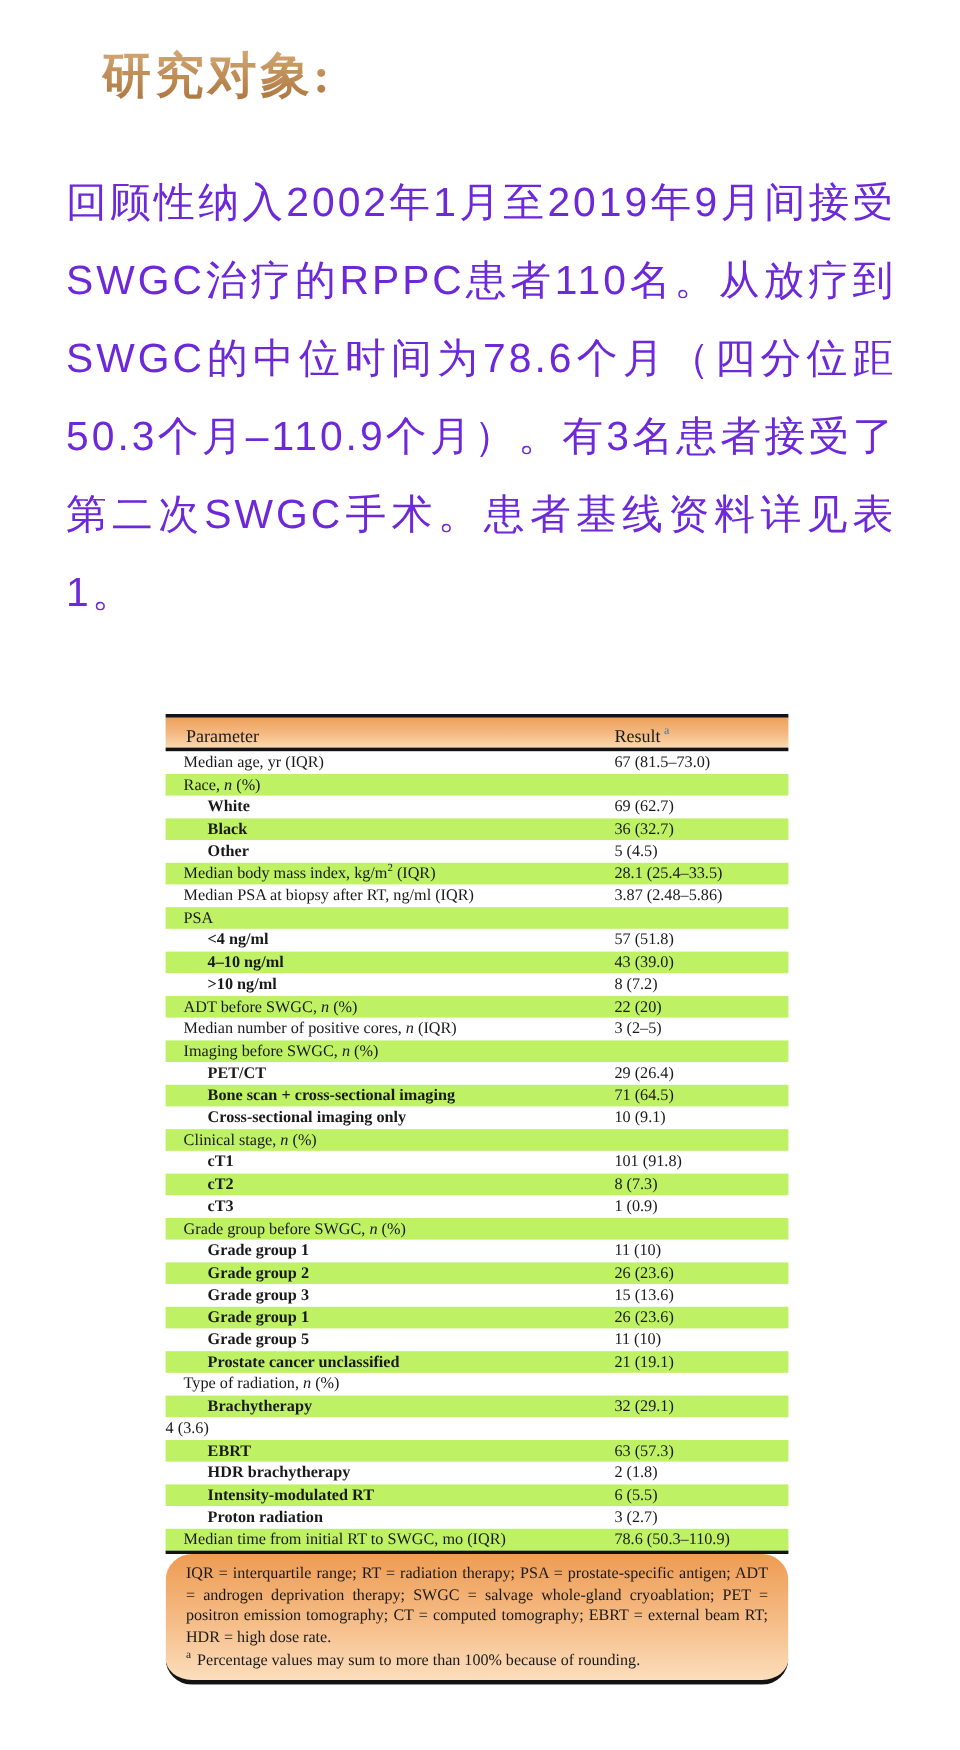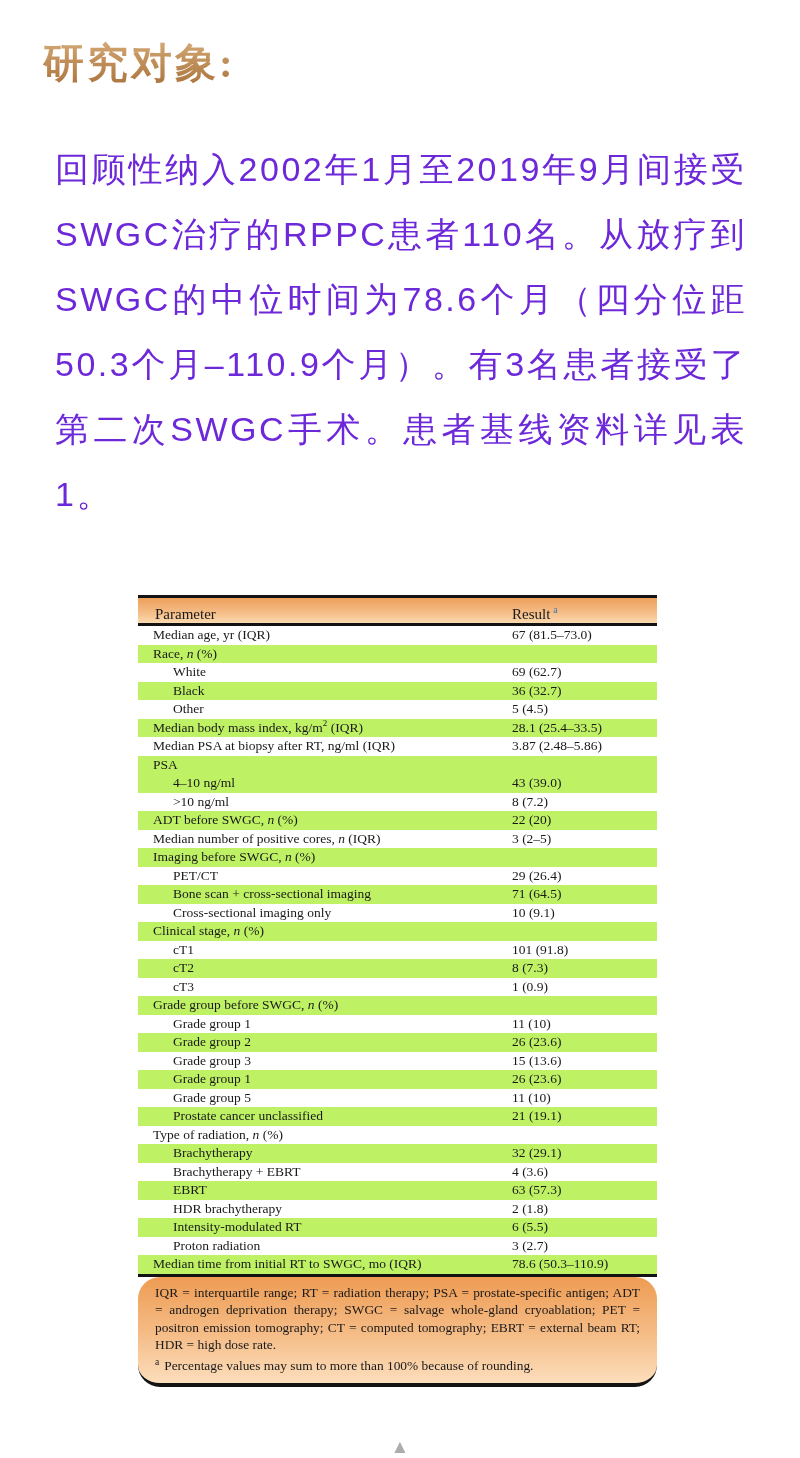--- a/index.html
+++ b/index.html
@@ -7,21 +7,21 @@
   body {
     width: 800px;
     height: 1458px;
     position: relative;
     font-family: "Liberation Sans", sans-serif;
     overflow: hidden;
   }
 
   
   .section-title {
-    margin: 36px 55px 0 43px;
+    margin: 36px 55px 0 85px;
     font-family: "Liberation Serif", "DejaVu Serif", serif;
     font-size: 41px;
     font-weight: bold;
     letter-spacing: 3px;
     background: linear-gradient(180deg, #d8af7c 0%, #c1905a 45%, #a76f38 100%);
     -webkit-background-clip: text;
     background-clip: text;
     color: transparent;
     -webkit-text-fill-color: transparent;
     width: fit-content;
@@ -63,21 +63,21 @@
   .tbody { border-bottom: 3px solid #131313; }
   .trow {
     display: flex;
     height: 18.5px;
     align-items: flex-end;
     font-size: 13.5px;
     line-height: 18.5px;
   }
   .trow.shade { background: #bef264; }
   .cell.lab { width: 374px; padding-left: 15px; white-space: nowrap; overflow: hidden; }
-  .trow.indent .cell.lab { padding-left: 35px; }
+  .trow.indent .cell.lab { padding-left: 35px; font-weight: bold; }
   .cell.val { flex: 1; white-space: nowrap; }
   .cell sup { font-size: 9px; }
 
   .tfoot {
     background: linear-gradient(180deg, #ee9c53 0%, #f5bd88 55%, #fcdebc 100%);
     border-bottom: 4px solid #131313;
     padding: 7px 17px 8px 17px;
     font-size: 13.4px;
     line-height: 17.6px;
     border-radius: 22px;
@@ -132,20 +132,24 @@
         <span class="cell val">28.1 (25.4–33.5)</span>
       </div>
       <div class="trow">
         <span class="cell lab">Median PSA at biopsy after RT, ng/ml (IQR)</span>
         <span class="cell val">3.87 (2.48–5.86)</span>
       </div>
       <div class="trow shade">
         <span class="cell lab">PSA</span>
         <span class="cell val"></span>
       </div>
+      <div class="trow indent">
+        <span class="cell lab">&lt;4 ng/ml</span>
+        <span class="cell val">57 (51.8)</span>
+      </div>
       <div class="trow shade indent">
         <span class="cell lab">4–10 ng/ml</span>
         <span class="cell val">43 (39.0)</span>
       </div>
       <div class="trow indent">
         <span class="cell lab">&gt;10 ng/ml</span>
         <span class="cell val">8 (7.2)</span>
       </div>
       <div class="trow shade">
         <span class="cell lab">ADT before SWGC, <i>n</i> (%)</span>
@@ -217,21 +221,20 @@
       </div>
       <div class="trow">
         <span class="cell lab">Type of radiation, <i>n</i> (%)</span>
         <span class="cell val"></span>
       </div>
       <div class="trow shade indent">
         <span class="cell lab">Brachytherapy</span>
         <span class="cell val">32 (29.1)</span>
       </div>
       <div class="trow indent">
-        <span class="cell lab">Brachytherapy + EBRT</span>
         <span class="cell val">4 (3.6)</span>
       </div>
       <div class="trow shade indent">
         <span class="cell lab">EBRT</span>
         <span class="cell val">63 (57.3)</span>
       </div>
       <div class="trow indent">
         <span class="cell lab">HDR brachytherapy</span>
         <span class="cell val">2 (1.8)</span>
       </div>

